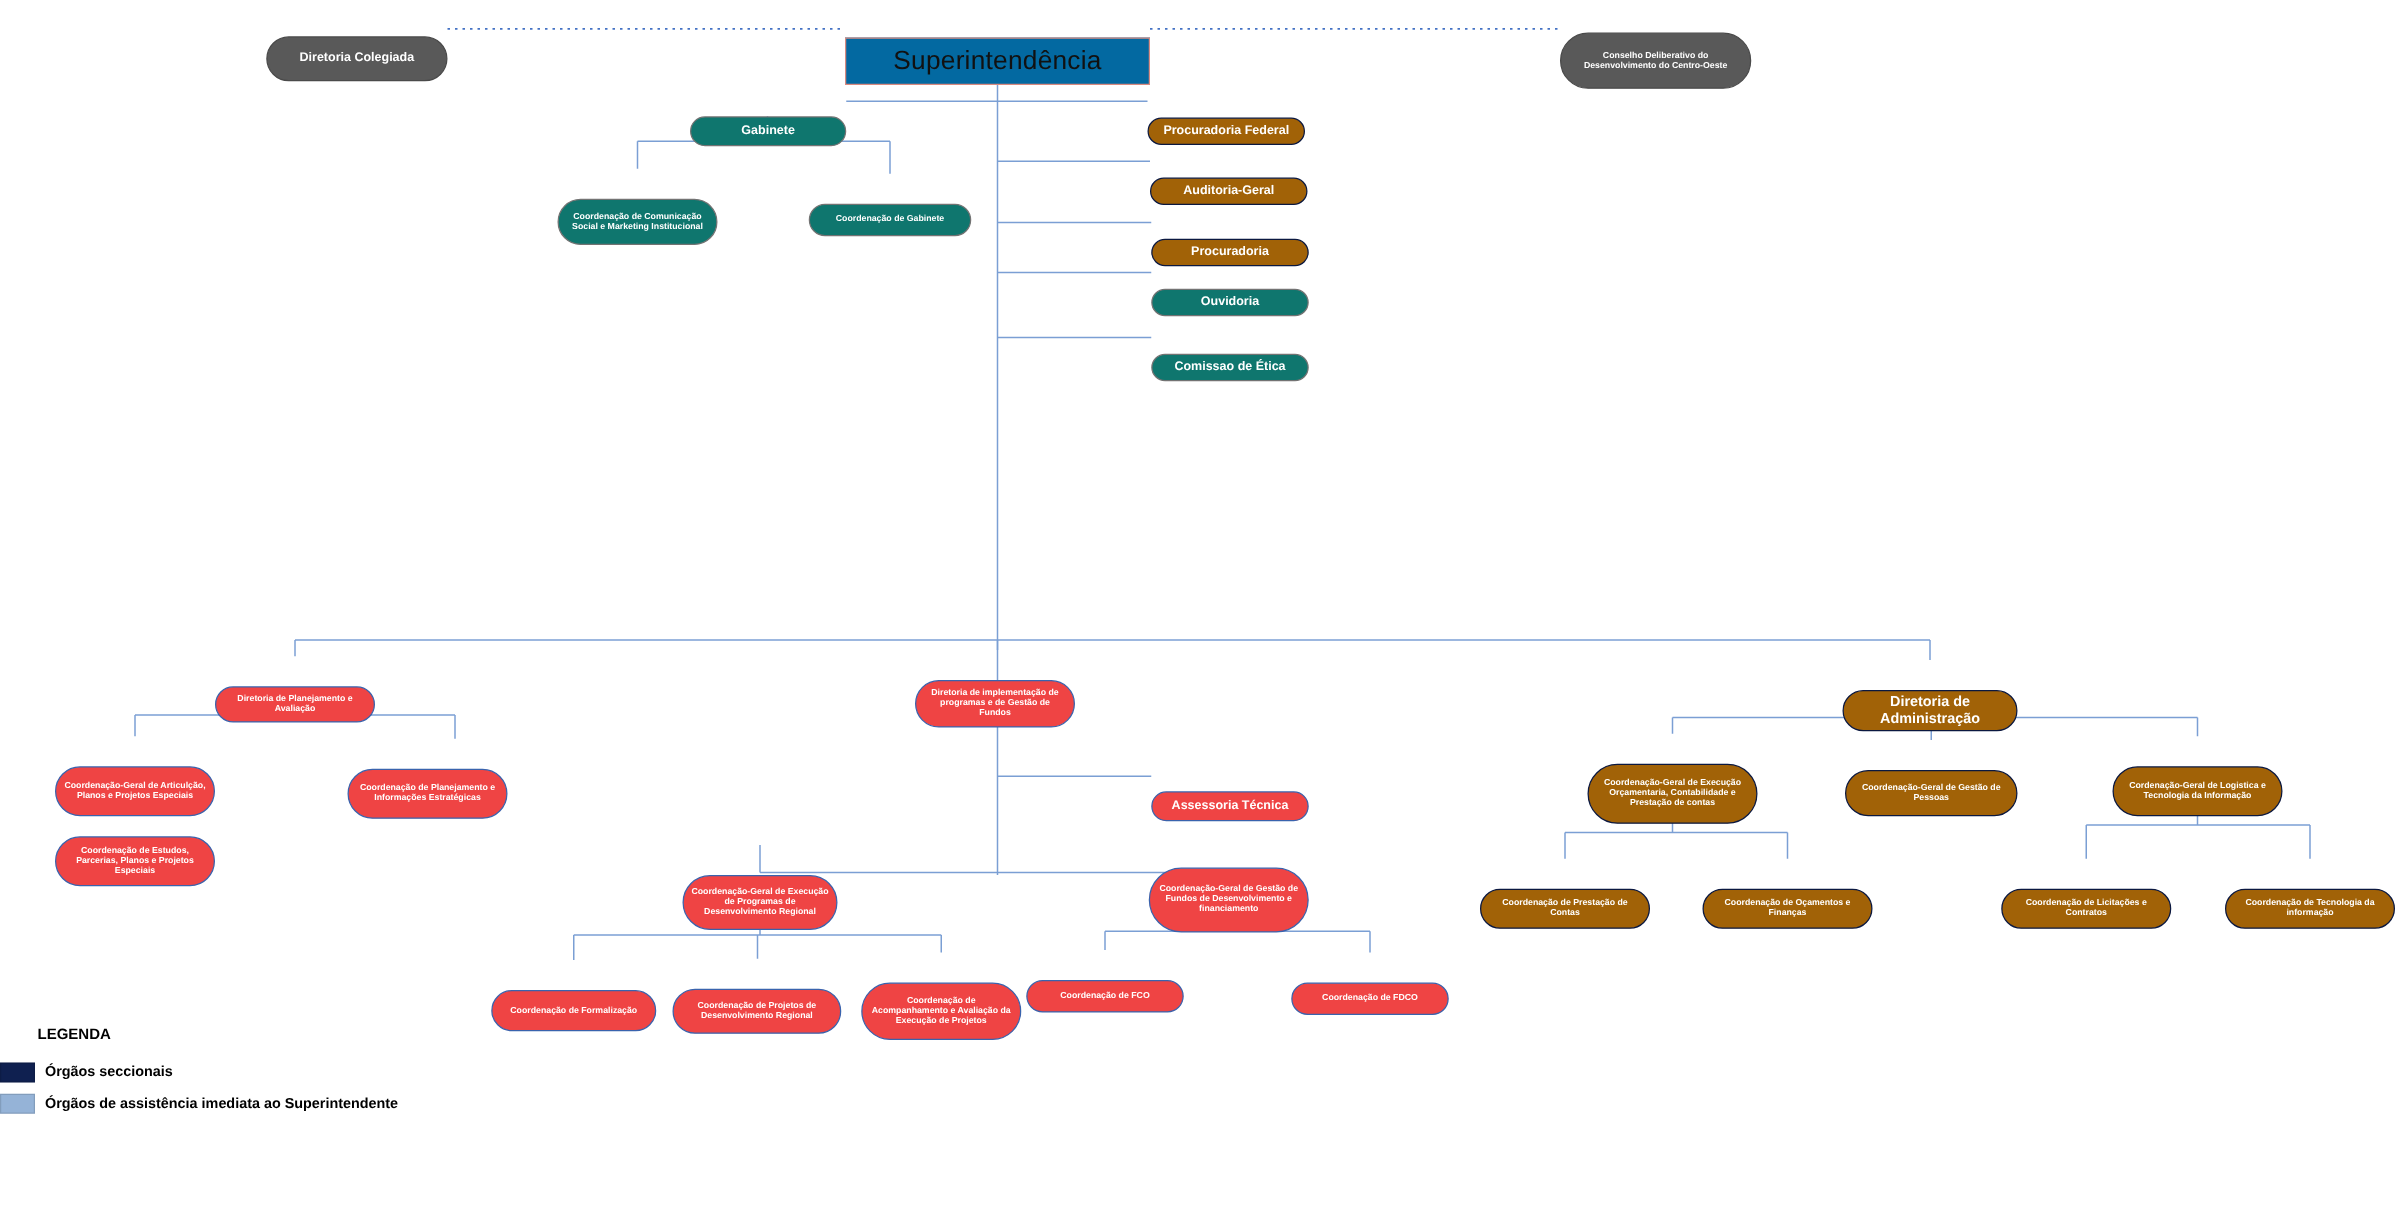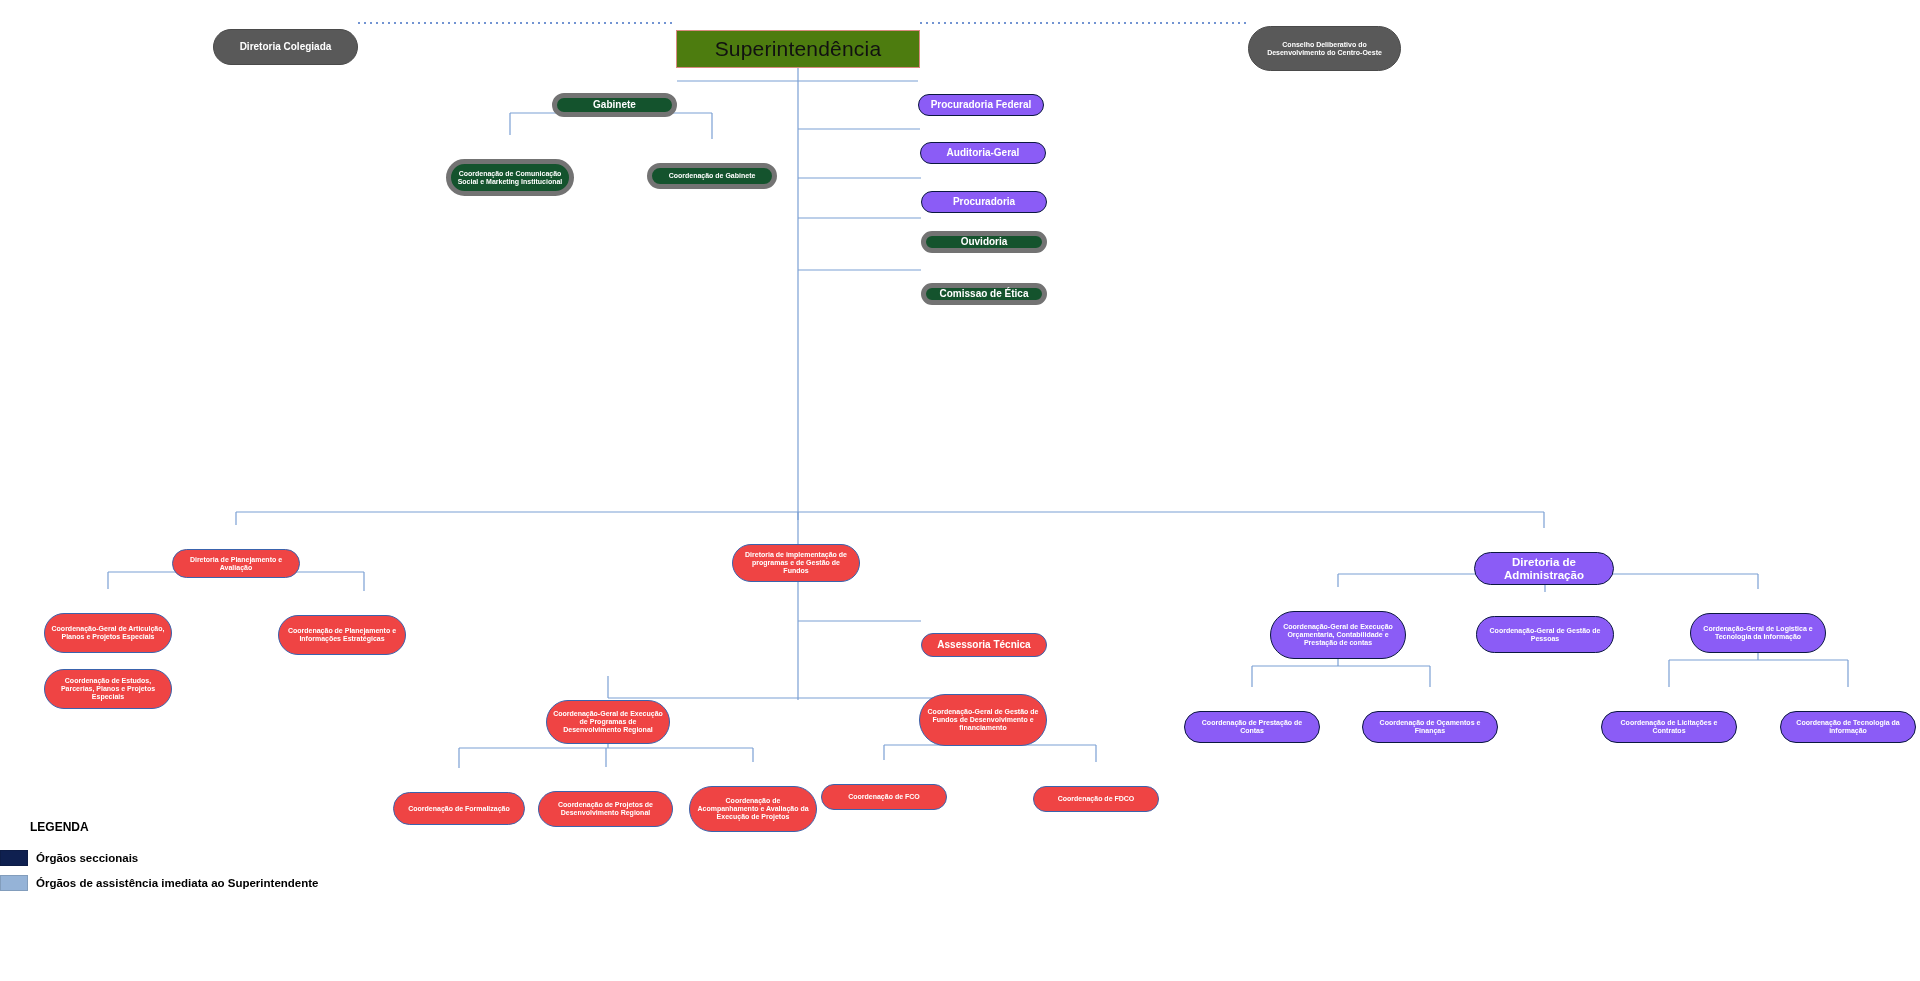--- a/index.html
+++ b/index.html
@@ -21,25 +21,25 @@
     line-height:1.12;
     border-radius:999px;
     padding:2px 6px;
     z-index:3;
     margin-top:24px;
   }
   .node span{display:block;width:100%;}
 
   
   .cat-colegiado{background:#595959;border:1px solid #4a4a4a;}
-  .cat-assist{background:#14532d;border:5px solid #737373;color:#ffffff;}
-  .cat-seccional{background:#8b5cf6;border:1px solid #0b1840;}
+  .cat-assist{background:#0f766e;border:1px solid #737373;color:#ffffff;}
+  .cat-seccional{background:#a16207;border:1px solid #0b1840;}
   .cat-especifico{background:#ef4444;border:1px solid #3a63ad;}
   .cat-top{
-    background:#4d7c0f;border:1.5px solid #d98a80;border-radius:0;
+    background:#0369a1;border:1.5px solid #d98a80;border-radius:0;
     color:#111111;font-weight:normal;
   }
 
   
   .fs-top{font-size:21px;letter-spacing:.2px;}
   .fs-lg{font-size:11.5px;}
   .fs-md{font-size:10px;}
   .fs-xs{font-size:7px;}
 
   

